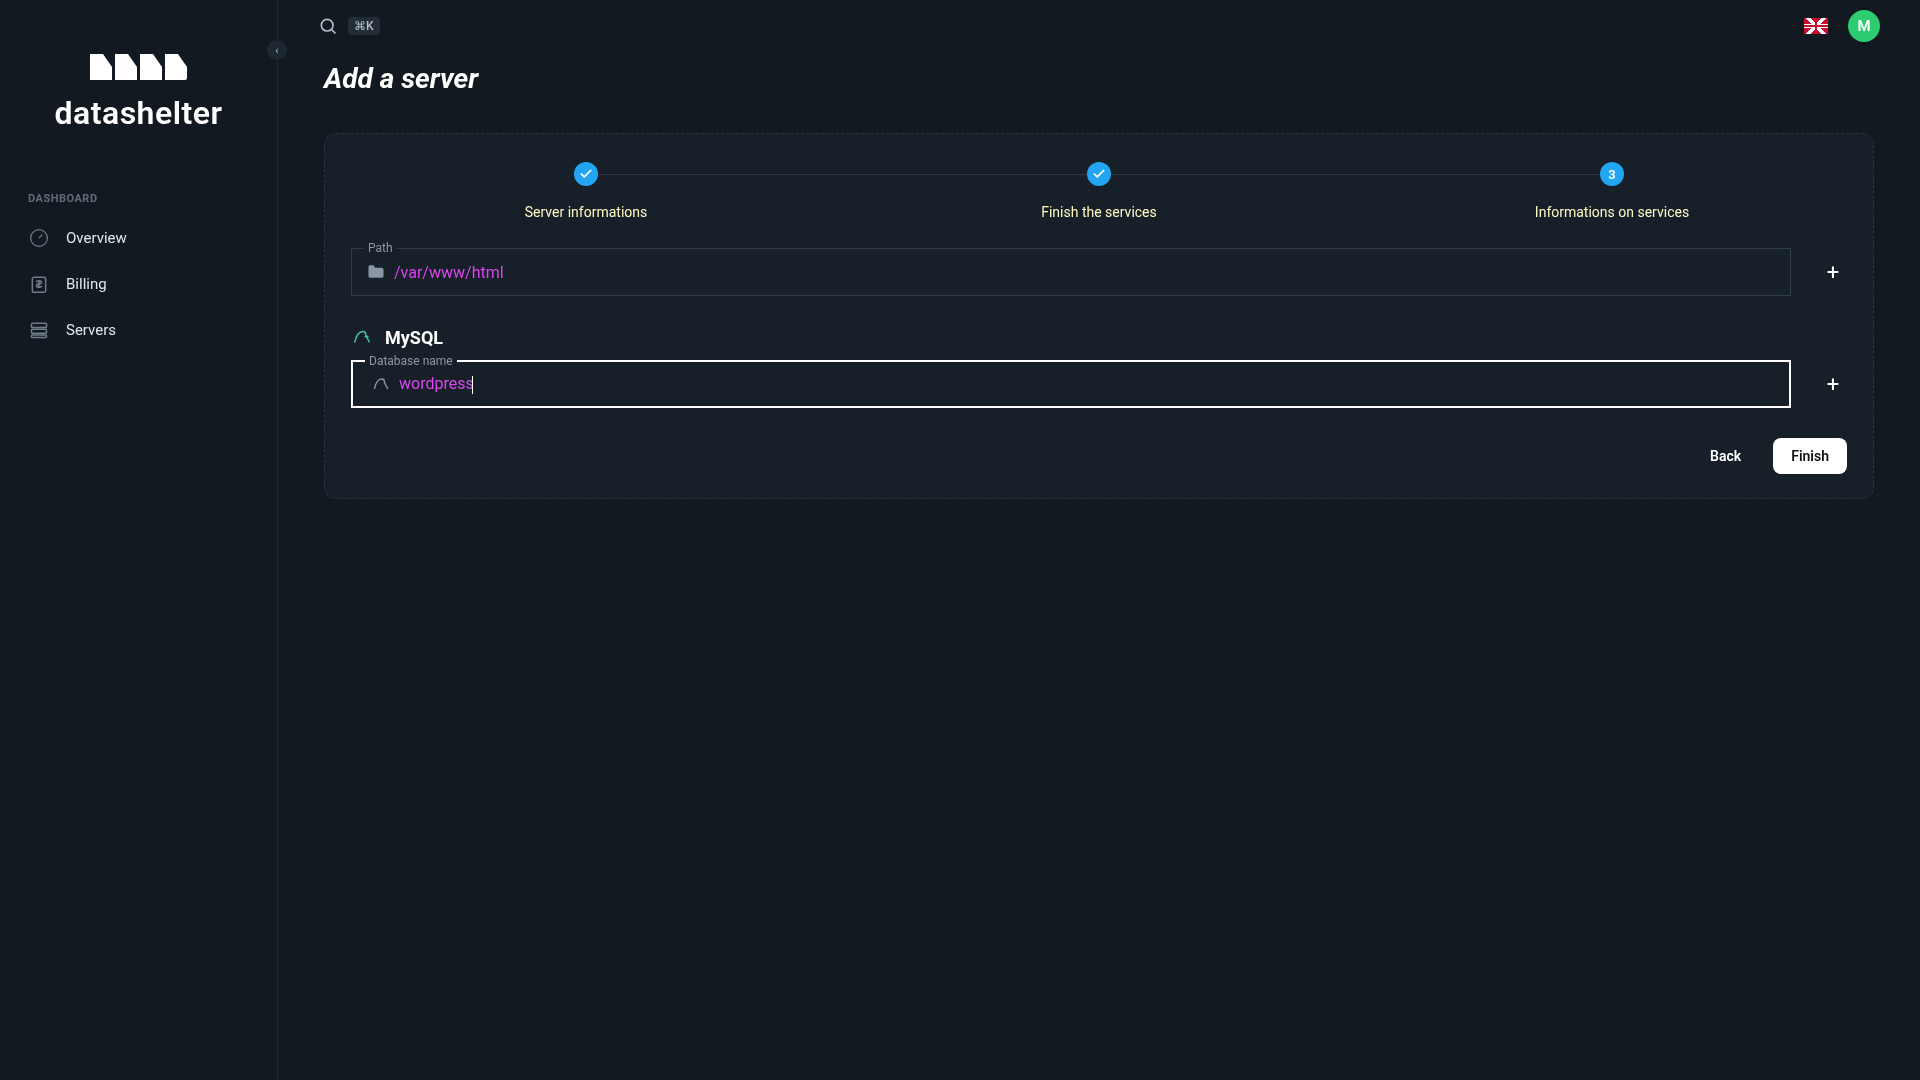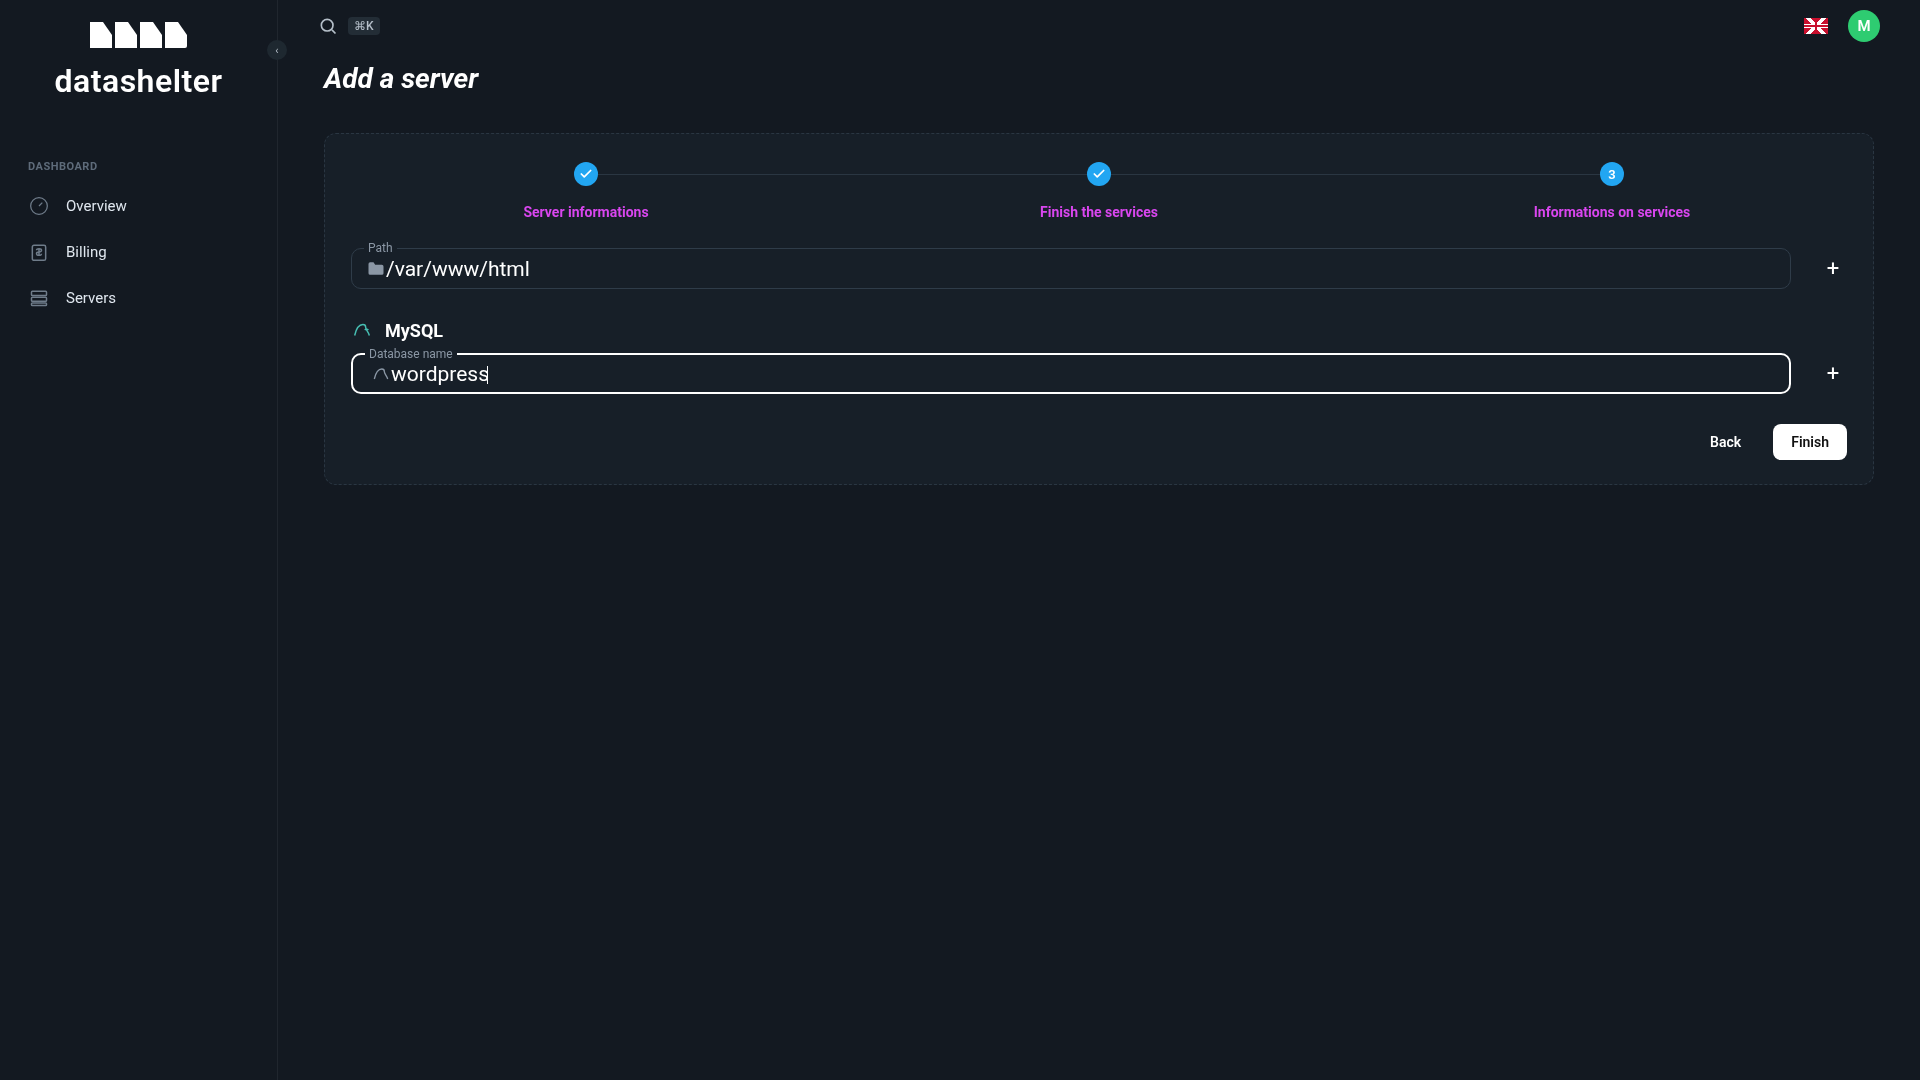--- a/index.html
+++ b/index.html
@@ -17,21 +17,21 @@
 .sidebar {
   width: 278px;
   height: 100%;
   background: #131921;
   border-right: 1px solid rgba(255,255,255,0.06);
   display: flex;
   flex-direction: column;
   position: relative;
 }
 .sidebar-logo {
-  padding: 22px 20px 60px;
+  padding: 54px 20px 60px;
   display: flex;
   flex-direction: column;
   align-items: center;
 }
 .logo-blocks {
   display: flex;
   gap: 3px;
   margin-bottom: 14px;
 }
 .logo-block {
@@ -221,49 +221,49 @@
   background:#22a6f2;
   color:#fff;
   display:flex;
   align-items:center;
   justify-content:center;
   font-size:13px;
   font-weight:600;
 }
 .step-label {
   font-size:14px;
-  font-weight:700;
-  color:#d946ef;
+  font-weight:400;
+  color:#fef9c3;
 }
 .check-mark svg{width:14px;height:14px;}
 
 
 .field-section{margin-bottom:30px;}
 .section-header{
   display:flex;align-items:center;gap:12px;
   font-size:18px;font-weight:700;margin-bottom:12px;
 }
 .section-icon{width:22px;height:22px;display:flex;align-items:center;justify-content:center;color:#47bfb3;}
 .section-icon.fs{color:#a9b6c3;}
 
 .field-row{display:flex;align-items:center;gap:28px;}
 .input-wrap{
   flex:1;position:relative;
-  border:1px solid #2f3c49;border-radius:10px;
-  padding:0 14px;height:41px;display:flex;align-items:center;gap:0;
+  border:1px solid #2f3c49;border-radius:0;
+  padding:0 14px;height:48px;display:flex;align-items:center;gap:8px;
 }
 .input-wrap.active{border:2px solid #fff;padding-left:18px;}
 .input-label{
   position:absolute;top:-8px;left:12px;background:#171f28;padding:0 4px;
   font-size:12px;color:#8b97a5;
 }
 .input-icon{width:20px;height:20px;display:flex;align-items:center;justify-content:center;color:#8b97a5;}
 .text-input{
-  flex:1;background:transparent;border:none;outline:none;color:#ffffff;
-  font-size:21px;font-family:inherit;
+  flex:1;background:transparent;border:none;outline:none;color:#d946ef;
+  font-size:16px;font-family:inherit;
 }
 .text-input::after{content:'';}
 .caret{display:inline-block;width:1px;height:18px;background:#fff;animation:blink 1s step-end infinite;vertical-align:middle;margin-left:-2px;}
 @keyframes blink{50%{opacity:0;}}
 
 .add-btn{
   width:28px;height:28px;display:flex;align-items:center;justify-content:center;
   cursor:pointer;color:#fff;font-size:22px;
 }
 

